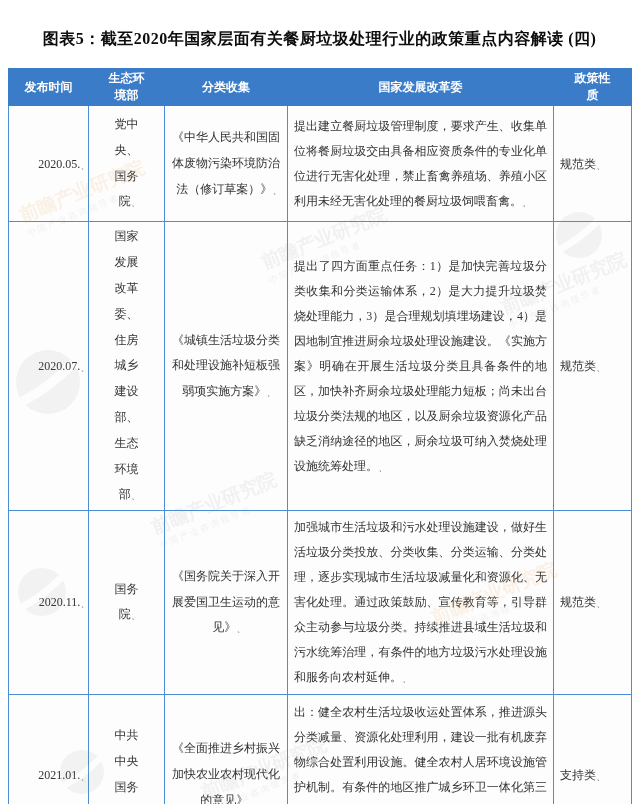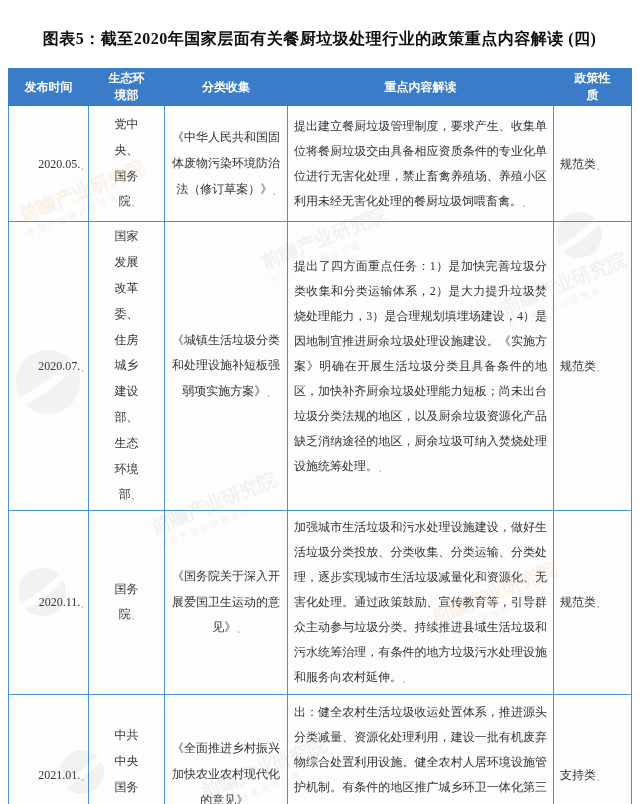--- a/index.html
+++ b/index.html
@@ -54,21 +54,21 @@
         <col style="width:76px">
         <col style="width:123px">
         <col style="width:266px">
         <col style="width:78px">
     </colgroup>
     <thead>
       <tr>
         <th>发布时间</th>
         <th>生态环境部</th>
         <th>分类收集</th>
-        <th>重点内容解读</th>
+        <th>国家发展改革委</th>
         <th>政策性质</th>
       </tr>
     </thead>
     <tbody id="table-body">
         <tr style="height: 97px;">
       <td class="c-date">2020.05.<span class="pmark">ˎ</span></td>
       <td class="c-dept">党中央、国务院<span class="pmark">ˎ</span></td>
       <td class="c-policy">《中华人民共和国固体废物污染环境防治法（修订草案）》<span class="pmark">ˎ</span></td>
       <td class="c-content">提出建立餐厨垃圾管理制度，要求产生、收集单位将餐厨垃圾交由具备相应资质条件的专业化单位进行无害化处理，禁止畜禽养殖场、养殖小区利用未经无害化处理的餐厨垃圾饲喂畜禽。<span class="pmark">ˎ</span></td>
       <td class="c-nature">规范类<span class="pmark">ˎ</span></td>

